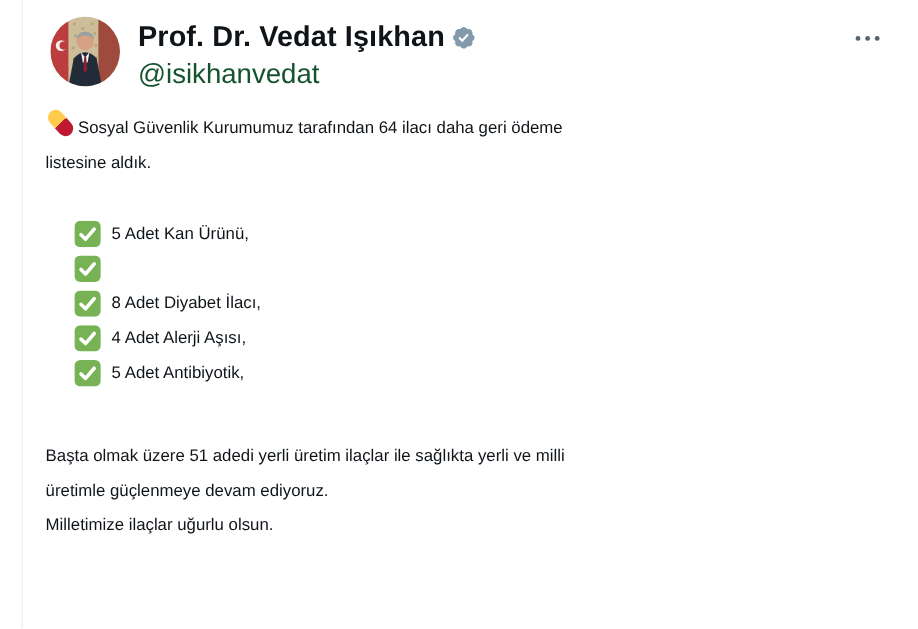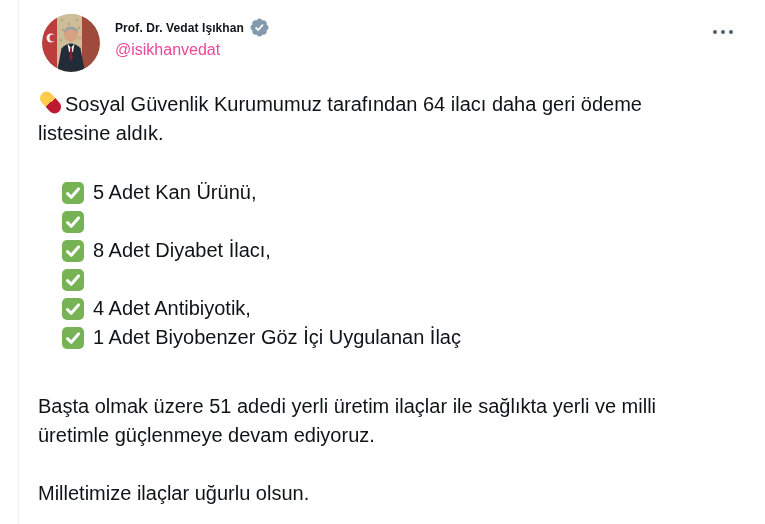--- a/index.html
+++ b/index.html
@@ -10,31 +10,31 @@
   }
   .card{position:relative;width:765px;height:524px;background:#fff;overflow:hidden;}
   .left-divider{position:absolute;left:18px;top:0;width:1px;height:100%;background:#eceef0;}
 
   
   .header{position:absolute;left:42px;top:14px;display:flex;align-items:flex-start;}
   .avatar{width:58px;height:58px;border-radius:50%;overflow:hidden;flex:none;cursor:pointer;background:#c9b894;}
   .avatar svg{display:block;}
   .h-text{margin-left:15px;padding-top:3px;}
   .name-row{display:flex;align-items:center;gap:5px;}
-  .name{font-size:12px;font-weight:700;color:#0f1419;letter-spacing:.1px;cursor:pointer;}
+  .name{font-size:24px;font-weight:700;color:#0f1419;letter-spacing:.1px;cursor:pointer;}
   .badge{width:21px;height:21px;display:inline-flex;align-items:center;}
-  .handle{font-size:16px;color:#ec4899;margin-top:3px;cursor:pointer;}
+  .handle{font-size:23px;color:#14532d;margin-top:3px;cursor:pointer;}
   .more{position:absolute;right:28px;top:26px;display:flex;gap:4px;cursor:pointer;padding:4px;border-radius:50%;}
   .more .dot{width:4px;height:4px;border-radius:50%;background:#536471;}
 
   
-  .tweet-body{position:absolute;left:38px;top:90px;width:702px;font-size:20px;line-height:29px;color:#0f1419;}
+  .tweet-body{position:absolute;left:38px;top:90px;width:702px;font-size:14px;line-height:29px;color:#0f1419;}
   .para{margin:0;white-space:pre-line;}
   .para.p1{margin-bottom:30px;}
-  .para.p2{margin-bottom:29px;}
+  .para.p2{}
   .list{margin:0 0 40px 0;}
   .lrow{display:flex;align-items:center;height:29px;gap:9px;padding-left:24px;}
   .check{width:22px;height:22px;flex:none;display:inline-flex;}
 
   
   .pill{display:inline-block;width:25px;height:25px;position:relative;vertical-align:-4px;margin-right:2px;}
   .pill .cap{
     position:absolute;left:6px;top:0;width:13px;height:25px;border-radius:7px;
     background:linear-gradient(180deg,#ffcb4c 0 50%,#be1931 50% 100%);
     transform:rotate(-42deg);
@@ -129,38 +129,30 @@
           </span>
         <span>8 Adet Diyabet İlacı,</span>
       </div>
       <div class="lrow">
         <span class="check">
             <svg width="22" height="22" viewBox="0 0 22 22">
               <rect width="22" height="22" rx="5" fill="#77b255"></rect>
               <path d="M5.5 11.6 L9.3 15.3 L16.5 6.9" fill="none" stroke="#fff" stroke-width="3" stroke-linecap="round" stroke-linejoin="round"></path>
             </svg>
           </span>
+        <span>4 Adet Alerji Aşısı,</span>
       </div>
       <div class="lrow">
         <span class="check">
             <svg width="22" height="22" viewBox="0 0 22 22">
               <rect width="22" height="22" rx="5" fill="#77b255"></rect>
               <path d="M5.5 11.6 L9.3 15.3 L16.5 6.9" fill="none" stroke="#fff" stroke-width="3" stroke-linecap="round" stroke-linejoin="round"></path>
             </svg>
           </span>
-        <span>4 Adet Antibiyotik,</span>
-      </div>
-      <div class="lrow">
-        <span class="check">
-            <svg width="22" height="22" viewBox="0 0 22 22">
-              <rect width="22" height="22" rx="5" fill="#77b255"></rect>
-              <path d="M5.5 11.6 L9.3 15.3 L16.5 6.9" fill="none" stroke="#fff" stroke-width="3" stroke-linecap="round" stroke-linejoin="round"></path>
-            </svg>
-          </span>
-        <span>1 Adet Biyobenzer Göz İçi Uygulanan İlaç</span>
+        <span>5 Adet Antibiyotik,</span>
       </div>
     </div>
 
     <p class="para p2">Başta olmak üzere 51 adedi yerli üretim ilaçlar ile sağlıkta yerli ve milli
 üretimle güçlenmeye devam ediyoruz.</p>
     <p class="para p3">Milletimize ilaçlar uğurlu olsun.</p>
   </div>
 </div>
 
 </body></html>

